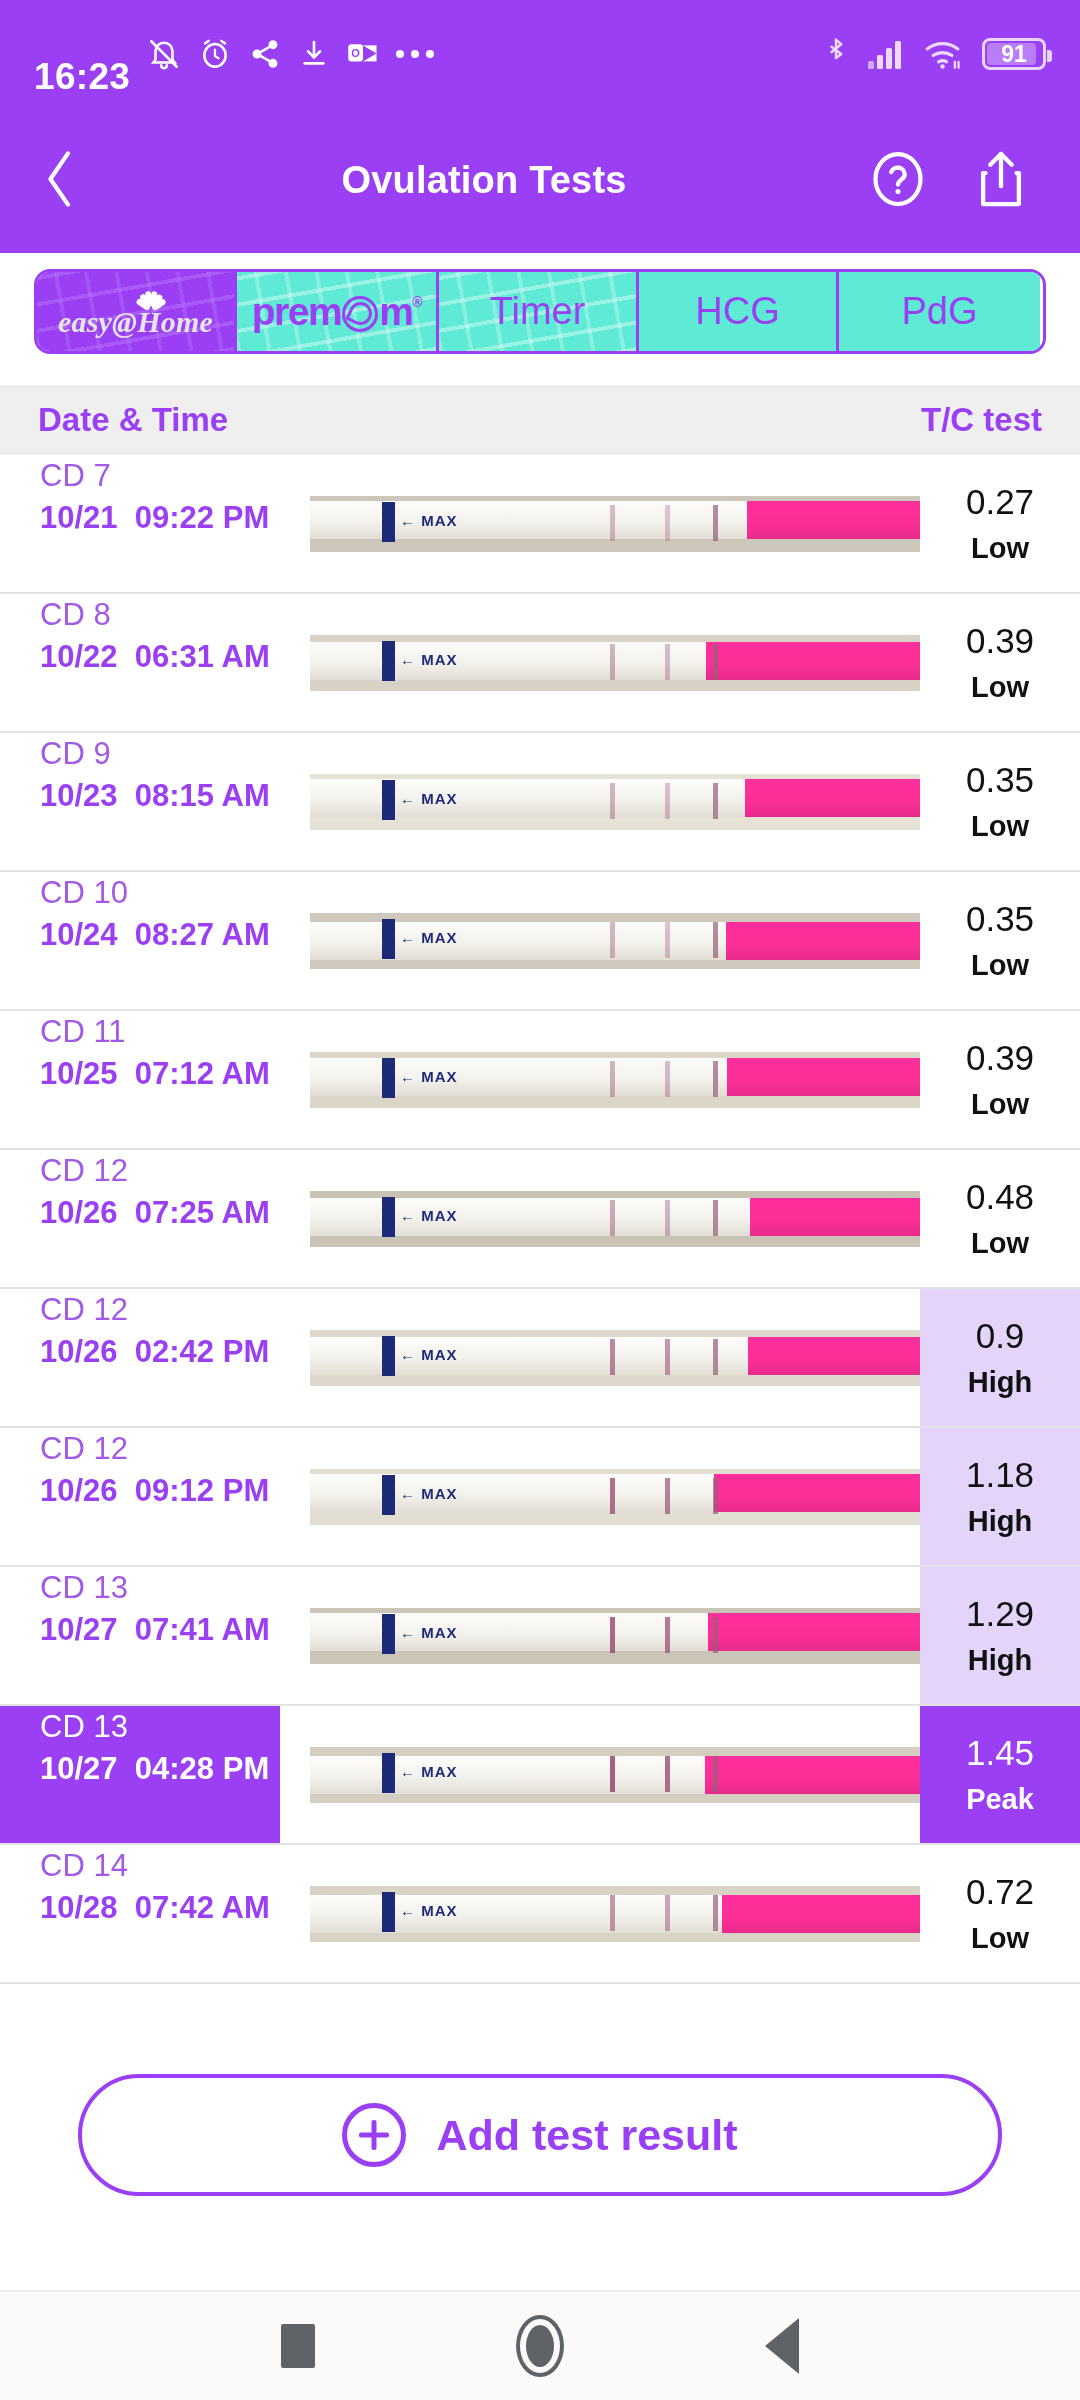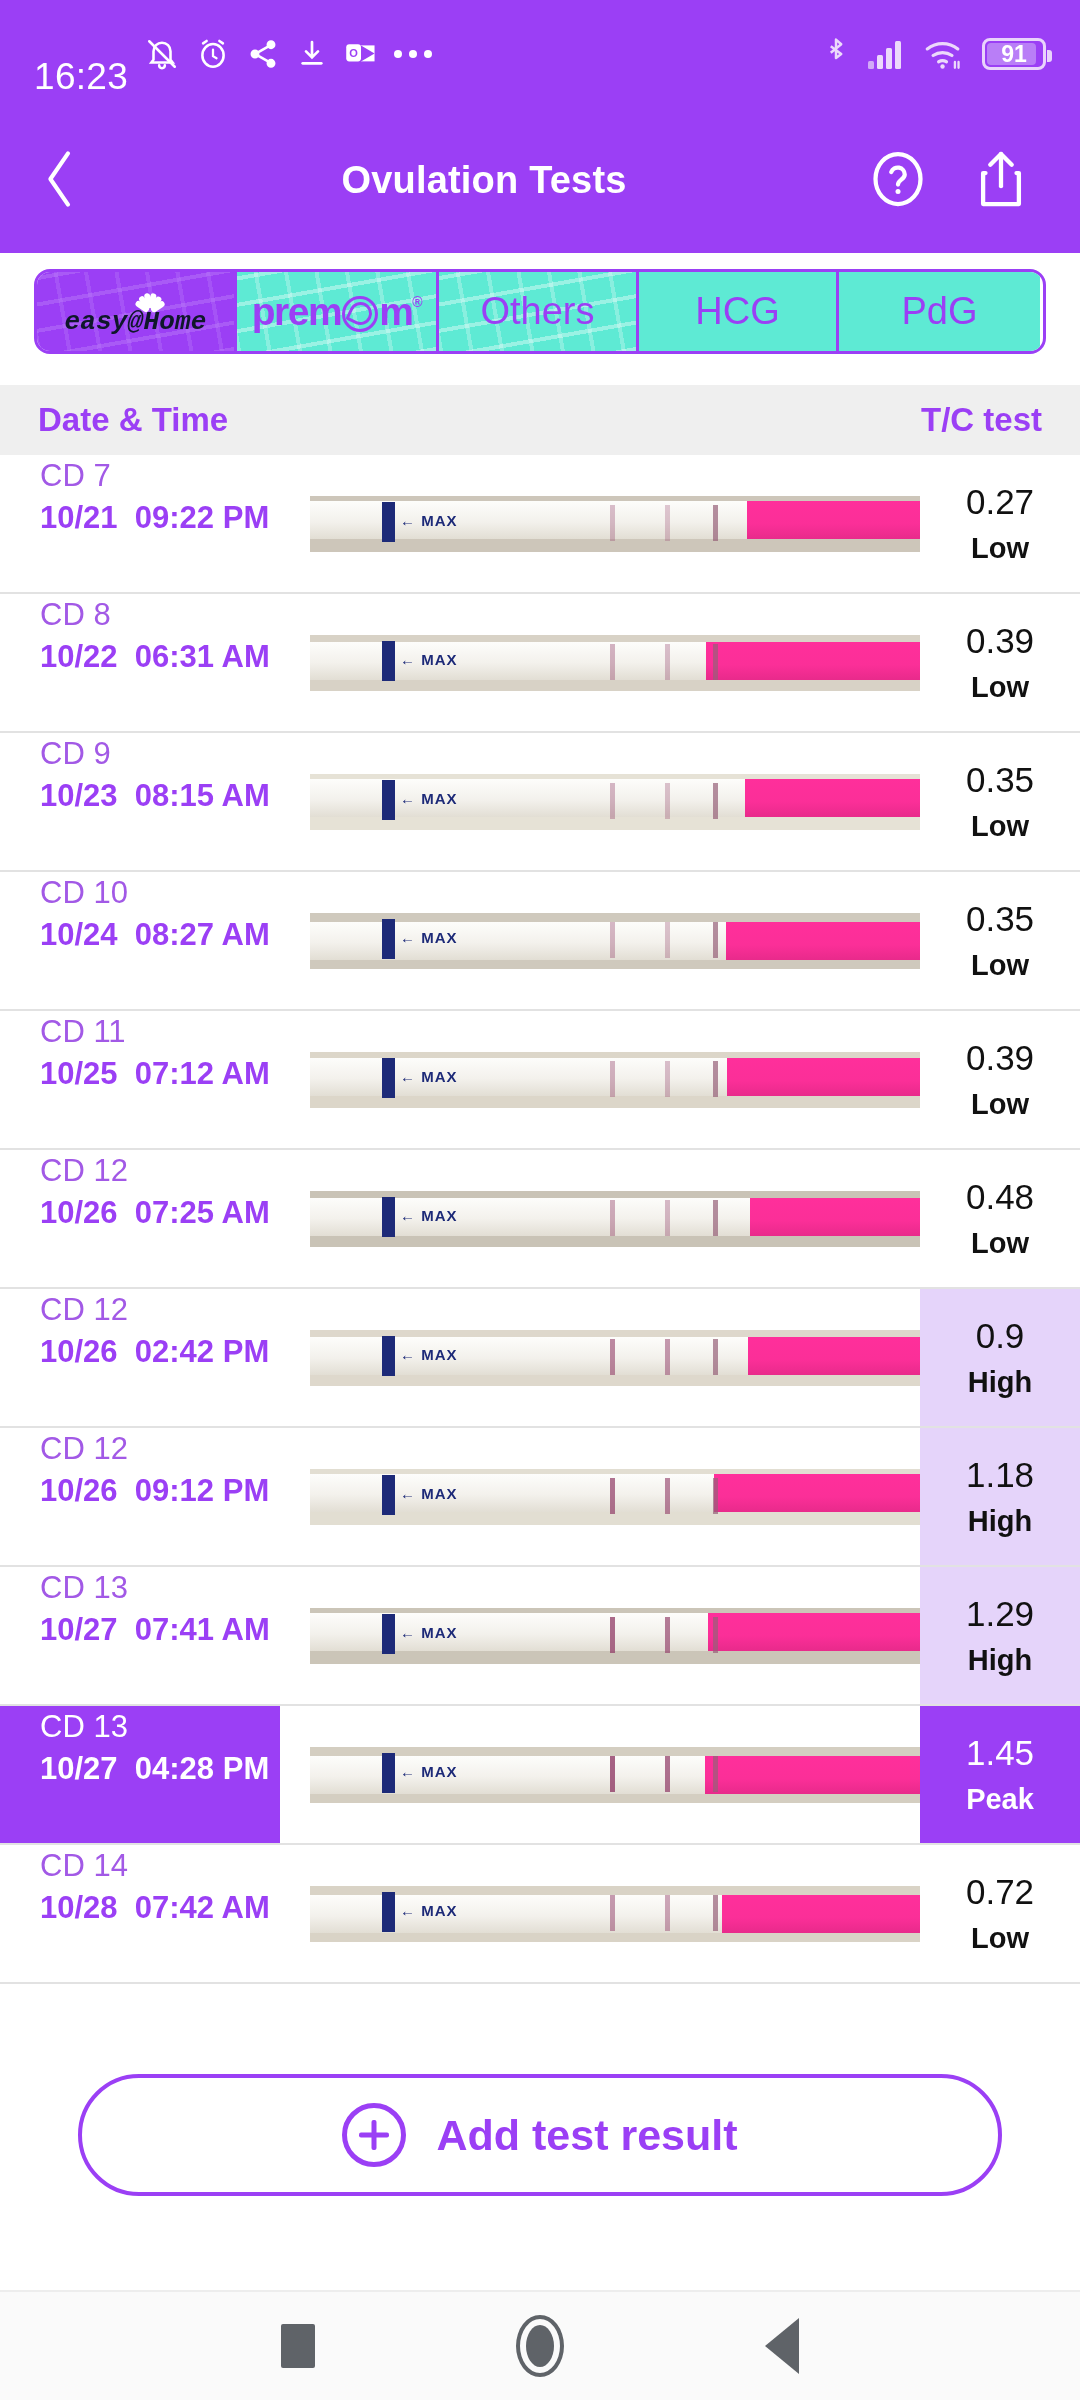--- a/index.html
+++ b/index.html
@@ -13,21 +13,21 @@
 
   
   .statusbar {
     position: absolute; left: 0; top: 0; width: 1080px; height: 108px;
     background: #9B3FF5;
     display: flex; align-items: center; justify-content: space-between;
     padding: 0 34px;
   }
   .sb-left { display: flex; align-items: center; gap: 17px; }
   .sb-right { display: flex; align-items: center; gap: 18px; }
-  .sb-clock { color: #fff; font-size: 37px; font-weight: 400; letter-spacing: .3px; margin-top: 46px; }
+  .sb-clock { color: #fff; font-size: 37px; font-weight: 700; letter-spacing: .3px; margin-top: 46px; }
   .sb-icon { display: inline-flex; align-items: center; justify-content: center; }
   .sb-icon svg { display: block; }
   .dots { display: flex; gap: 7px; align-items: center; }
   .dots i { width: 8px; height: 8px; border-radius: 50%; background: #fff; display: block; }
 
   .battery {
     position: relative; width: 64px; height: 32px;
     border: 3px solid #e9d4fb; border-radius: 8px;
     display: flex; align-items: center; justify-content: center;
   }
@@ -91,22 +91,22 @@
   .tab-label { position: relative; z-index: 2; }
 
   
   .eah { position: relative; z-index: 2; display: flex; flex-direction: column; align-items: center; }
   .eah-burst { position: relative; width: 56px; height: 26px; margin-bottom: -5px; margin-left: 28px; }
   .eah-burst i {
     position: absolute; left: 26px; bottom: 0; width: 6px; height: 15px;
     background: #fff; border-radius: 3px; transform-origin: 50% 100%;
   }
   .eah-text {
-    font-size: 26px; font-weight: 700; color: #0f172a;
-    font-family: Liberation Mono, monospace; font-style: italic;
+    font-size: 30px; font-weight: 700; color: #e5e5e5;
+    font-family: Liberation Serif, serif; font-style: italic;
     letter-spacing: .2px; white-space: nowrap;
   }
   
   .prem { position: relative; z-index: 2; display: flex; align-items: center; }
   .prem-text {
     font-size: 39px; font-weight: 800; color: #9B3FF5;
     letter-spacing: -1.5px; white-space: nowrap;
   }
   .prem-o {
     display: inline-flex; align-items: center; justify-content: center;
@@ -371,21 +371,21 @@
 
       <div class="tab tab-premom">
         <span class="lhpat"></span>
         <span class="prem">
           <span class="prem-text">prem<span class="prem-o"></span>m<span class="prem-reg">®</span></span>
         </span>
       </div>
 
       <div class="tab tab-others">
         <span class="lhpat"></span>
-        <span class="tab-label">Others</span>
+        <span class="tab-label">Timer</span>
       </div>
 
       <div class="tab tab-hcg">
         <span class="tab-label">HCG</span>
       </div>
 
       <div class="tab tab-pdg">
         <span class="tab-label">PdG</span>
       </div>
     </div>

